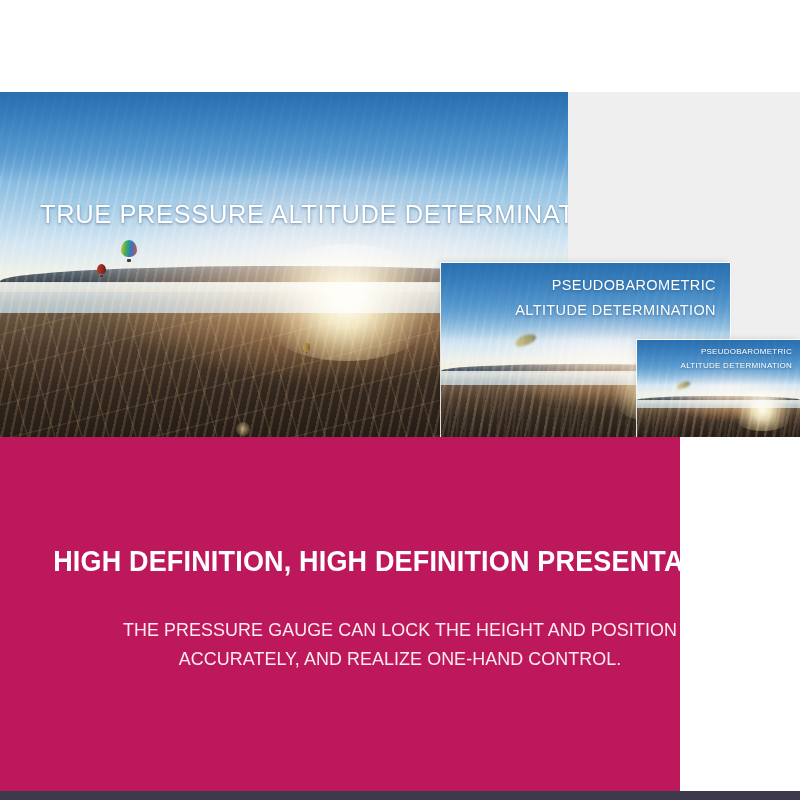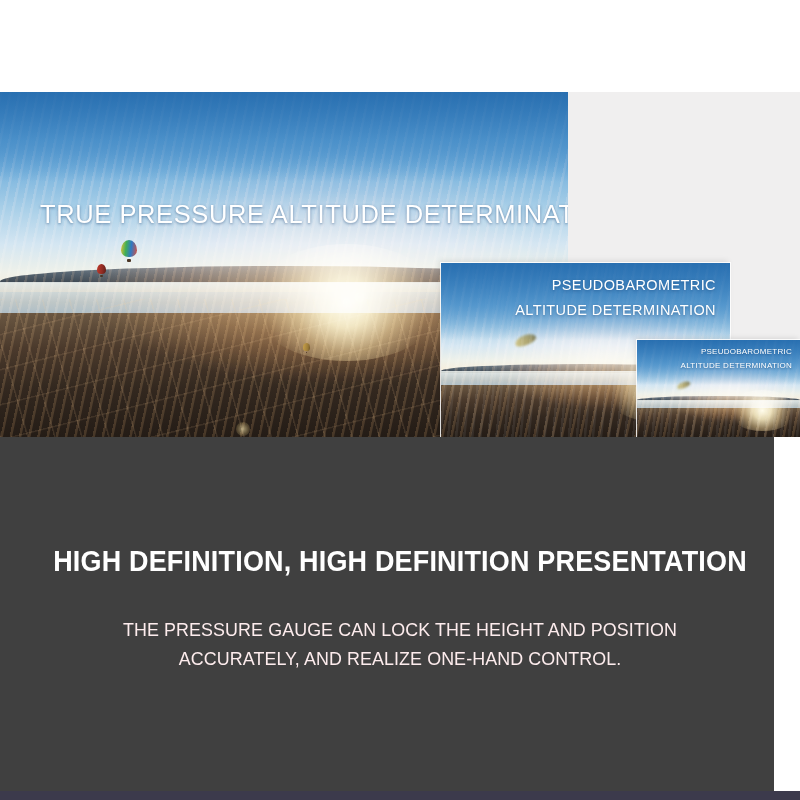--- a/index.html
+++ b/index.html
@@ -133,22 +133,22 @@
   .panel-sm .glow{left:56%;top:52%;width:42%;height:42%;}
   .panel-sm .titlebar{height:46%;}
   .panel-sm-title{
     position:absolute;right:8px;top:5px;width:150px;text-align:right;
     color:#ffffff;font-size:8px;line-height:14px;letter-spacing:.25px;
     text-shadow:0 1px 2px rgba(20,60,110,.5);
   }
 
   
   .red-band{
-    position:absolute;left:0;top:437px;width:774px;height:354px;
-    background:#404040;
+    position:absolute;left:0;top:437px;width:680px;height:354px;
+    background:#be185d;
   }
   .headline{
     position:absolute;left:0;top:108px;width:800px;text-align:center;
     color:#ffffff;font-size:29px;font-weight:700;letter-spacing:.2px;
     transform:scaleX(.93);transform-origin:center;
     white-space:nowrap;
   }
   .subline{
     position:absolute;left:0;width:800px;text-align:center;
     color:#fdeced;font-size:19px;letter-spacing:.1px;

